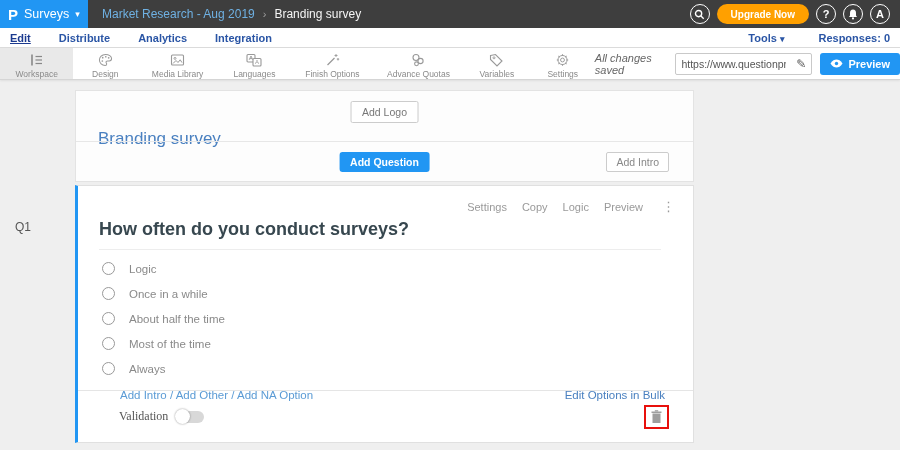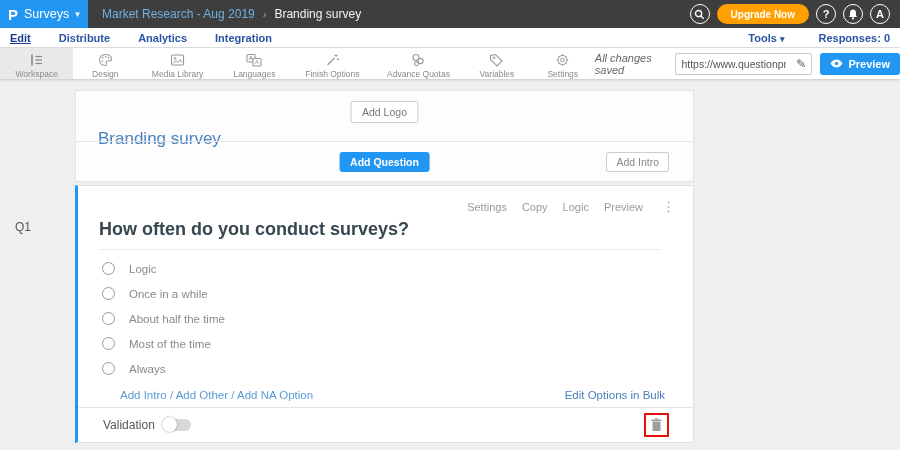--- a/index.html
+++ b/index.html
@@ -83,22 +83,22 @@
     font-weight:bold; color:#37474f; padding-bottom:9px; border-bottom:1px solid #ededed; cursor:text; }
   .options { position:absolute; left:24px; top:70px; }
   .option-row { display:flex; align-items:center; gap:14px; height:25px; }
   .radio { width:13px; height:13px; border:1px solid #999; border-radius:50%;
     background:#fff; cursor:pointer; flex:0 0 auto; }
   .option-label { font-size:11.5px; color:#8a8a8a; }
   .add-links { position:absolute; left:42px; top:203px; font-size:11.5px; color:#5b9bd5; }
   .add-links span { cursor:pointer; }
   .link-sep { color:#5b9bd5; cursor:default; }
   .bulk-edit { position:absolute; right:28px; top:203px; font-size:11.5px; color:#4a80c0; cursor:pointer; }
-  .validation-bar { position:absolute; bottom:0; left:0; right:0; height:35px;
-    border-top:1px solid #e5e5e5; display:flex; align-items:center; padding:0 24px 0 25px; }
+  .validation-bar { position:absolute; bottom:0; left:0; right:0; height:52px;
+    border-top:1px solid #e5e5e5; display:flex; align-items:center; padding:0 24px 0 41px;font-family:Liberation Serif, serif; }
   .validation-lbl { font-size:12px; color:#555; margin-right:9px; }
   .toggle { width:27px; height:12px; background:#d8d8d8; border-radius:6px;
     position:relative; cursor:pointer; }
   .toggle-knob { position:absolute; left:-2px; top:-2px; width:15px; height:15px;
     background:#fff; border-radius:50%; box-shadow:0 0 2px rgba(0,0,0,.45); }
   .trash-box { margin-left:auto; border:2px solid #e8100c; padding:3px 5px;
     display:flex; align-items:center; justify-content:center; cursor:pointer; }
 </style>
 </head>
 <body>

